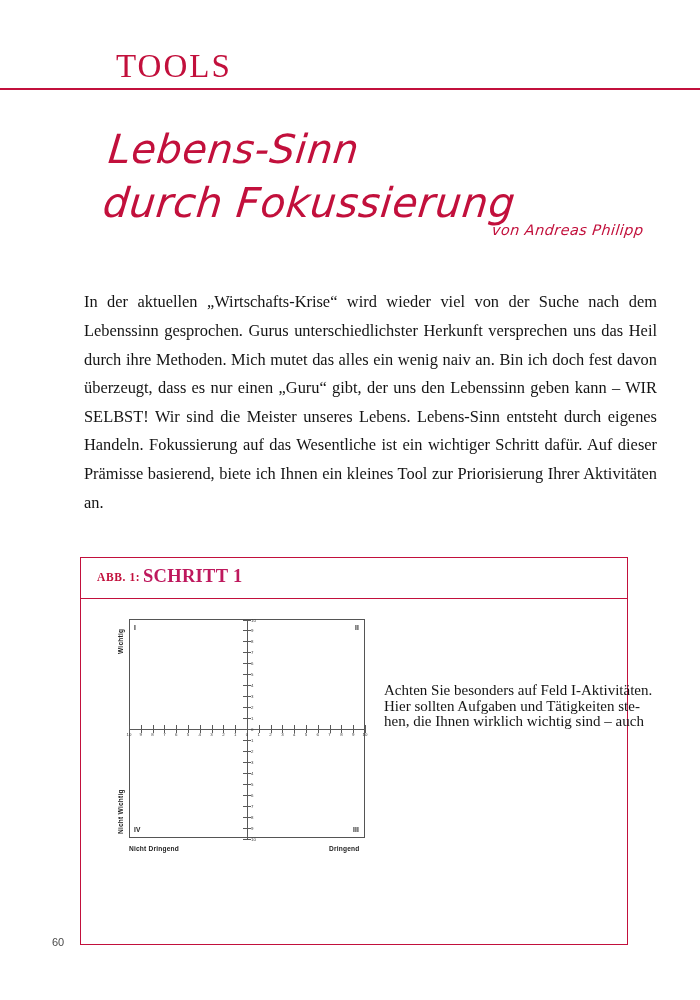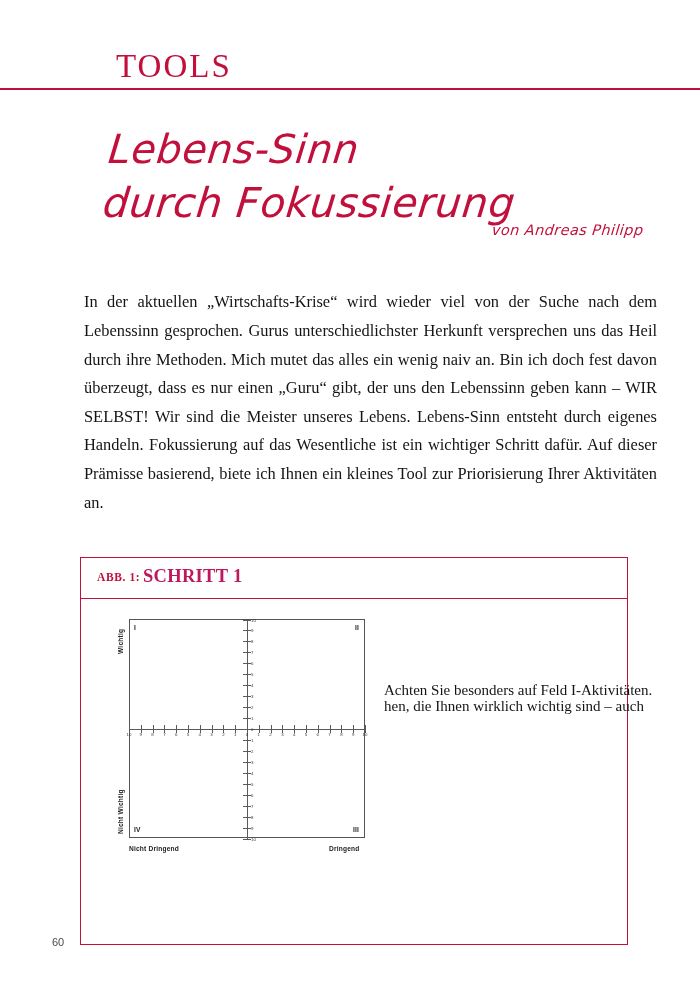--- a/index.html
+++ b/index.html
@@ -386,17 +386,18 @@
 
       <div class="quadrant-num" id="quad-I">I</div>
       <div class="quadrant-num" id="quad-II">II</div>
       <div class="quadrant-num" id="quad-III">III</div>
       <div class="quadrant-num" id="quad-IV">IV</div>
     </div>
   </div>
 
   <div id="figure-note">
       <span class="nline">Achten Sie besonders auf Feld I-Aktivitäten.</span>
+      <span class="nline">Hier sollten Aufgaben und Tätigkeiten ste-</span>
       <span class="nline">hen, die Ihnen wirklich wichtig sind – auch</span>
     </div>
 </div>
 
 <div id="page-number">60</div>
 
 </body></html>

